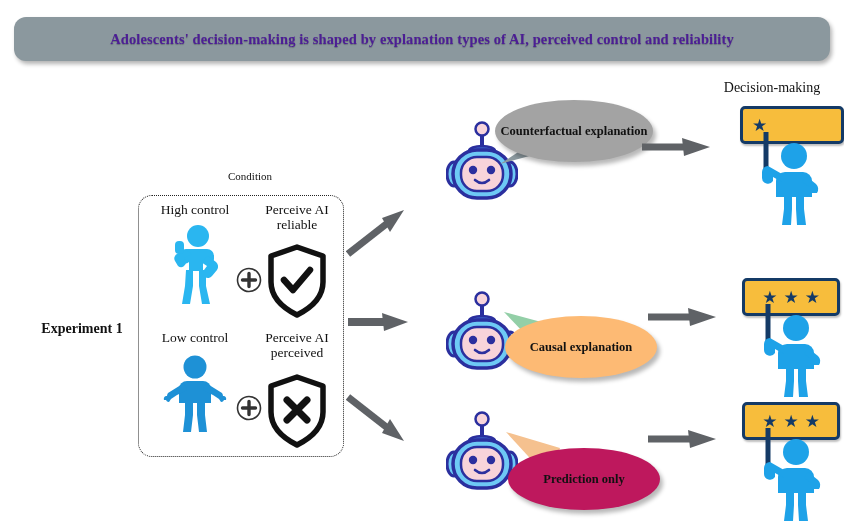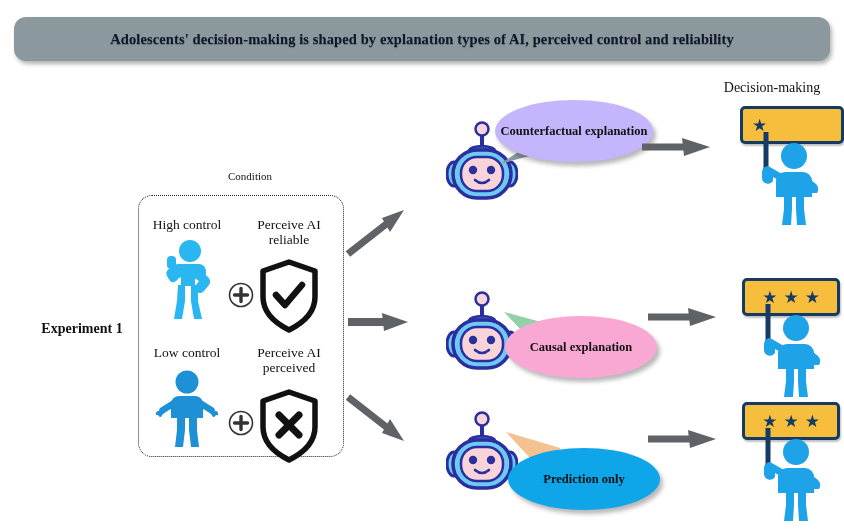--- a/index.html
+++ b/index.html
@@ -7,41 +7,41 @@
        font-family:"Liberation Serif","DejaVu Serif",serif;color:#111;}
 
   
   #title-banner{
     position:absolute;left:14px;top:17px;width:816px;height:44px;
     background:#8b989e;border-radius:12px;
     box-shadow:2px 3px 4px rgba(0,0,0,.30);
     display:flex;align-items:center;justify-content:center;
   }
   #title-banner .txt{
-    color:#0f172a;font-weight:bold;font-size:14.5px;letter-spacing:.1px;
+    color:#4c1d95;font-weight:bold;font-size:14.5px;letter-spacing:.1px;
     font-family:"Liberation Serif","DejaVu Serif",serif;
     text-shadow:0 1px 1px rgba(0,0,0,.25);
   }
 
   
   #experiment-label{
     position:absolute;left:22px;top:321px;width:120px;text-align:center;
     font-weight:bold;font-size:14px;
   }
 
   
   #condition-title{
     position:absolute;left:160px;top:170px;width:180px;text-align:center;
     font-size:11px;
   }
   #condition-box{
     position:absolute;left:138px;top:195px;width:204px;height:260px;
     border:1.6px dotted #222;border-radius:14px;background:transparent;
   }
-  .cond-row{position:absolute;left:0;width:204px;height:122px;margin-top:15px;}
+  .cond-row{position:absolute;left:8px;width:204px;height:122px;}
   .cond-row.r1{top:6px;}
   .cond-row.r2{top:134px;}
   .cond-cell{position:absolute;width:92px;text-align:center;}
   .cond-cell.left{left:2px;}
   .cond-cell.right{left:104px;}
   .cond-label{font-size:13.5px;line-height:15px;}
   .cond-art{position:relative;height:84px;margin-top:2px;}
   .plus-circle{
     position:absolute;left:88px;top:64px;width:28px;height:28px;
   }
@@ -60,23 +60,23 @@
   #row-2 .robot{top:18px;}
   #row-3 .robot{top:14px;}
 
   
   .bubble{
     position:absolute;border-radius:50%;
     display:flex;align-items:center;justify-content:center;text-align:center;
     font-size:12.5px;font-weight:bold;line-height:15px;color:#111;
     box-shadow:3px 4px 4px rgba(0,0,0,.28);
   }
-  #bubble-counterfactual{left:145px;top:4px;width:158px;height:62px;background:#c4b5fd;justify-content:center;}
-  #bubble-causal{left:155px;top:44px;width:152px;height:62px;background:#f9a8d4;}
-  #bubble-prediction{left:158px;top:52px;width:152px;height:62px;background:#0ea5e9;}
+  #bubble-counterfactual{left:145px;top:4px;width:158px;height:62px;background:#a3a3a3;justify-content:center;}
+  #bubble-causal{left:155px;top:44px;width:152px;height:62px;background:#fdba74;}
+  #bubble-prediction{left:158px;top:52px;width:152px;height:62px;background:#be185d;}
 
   .bubble-tail{position:absolute;}
   #decision-title{
     position:absolute;left:700px;top:80px;width:144px;text-align:center;
     font-size:14px;
   }
   .sign-box{
     position:absolute;border:3px solid #143a66;background:#f7bd3c;
     border-radius:5px;display:flex;align-items:center;
     box-shadow:1px 2px 2px rgba(0,0,0,.25);

